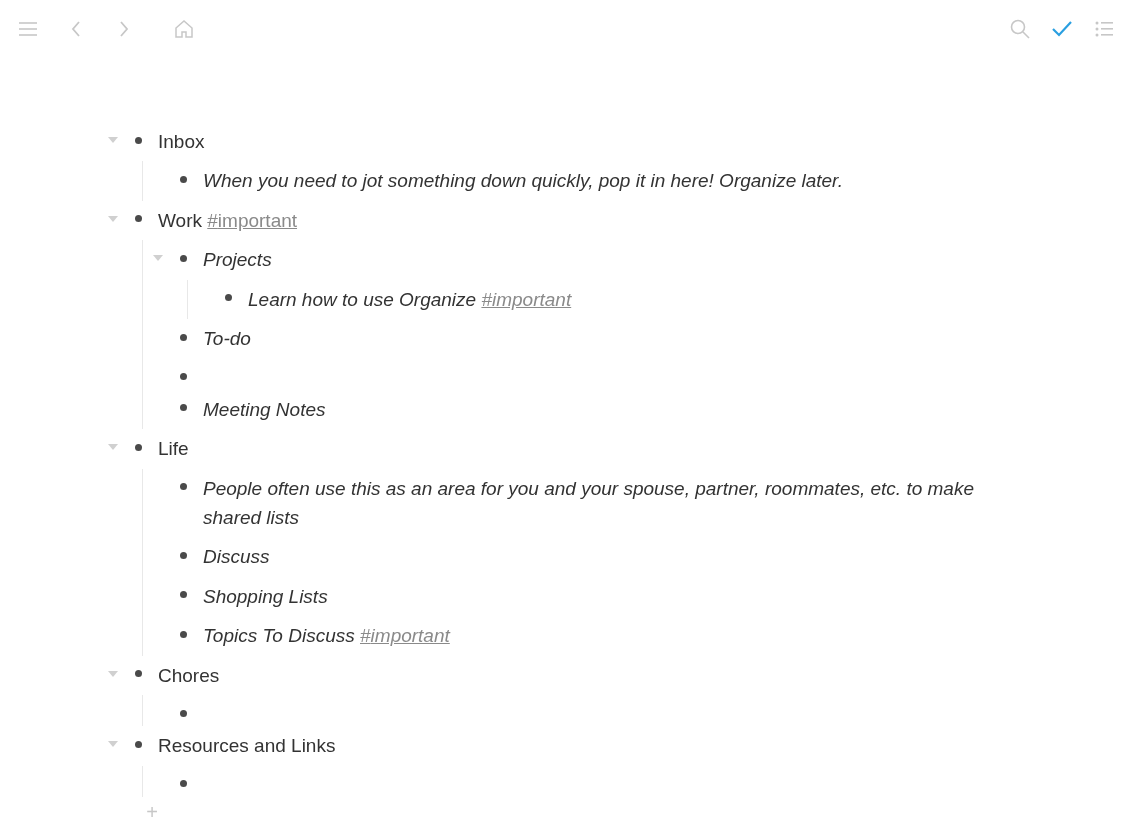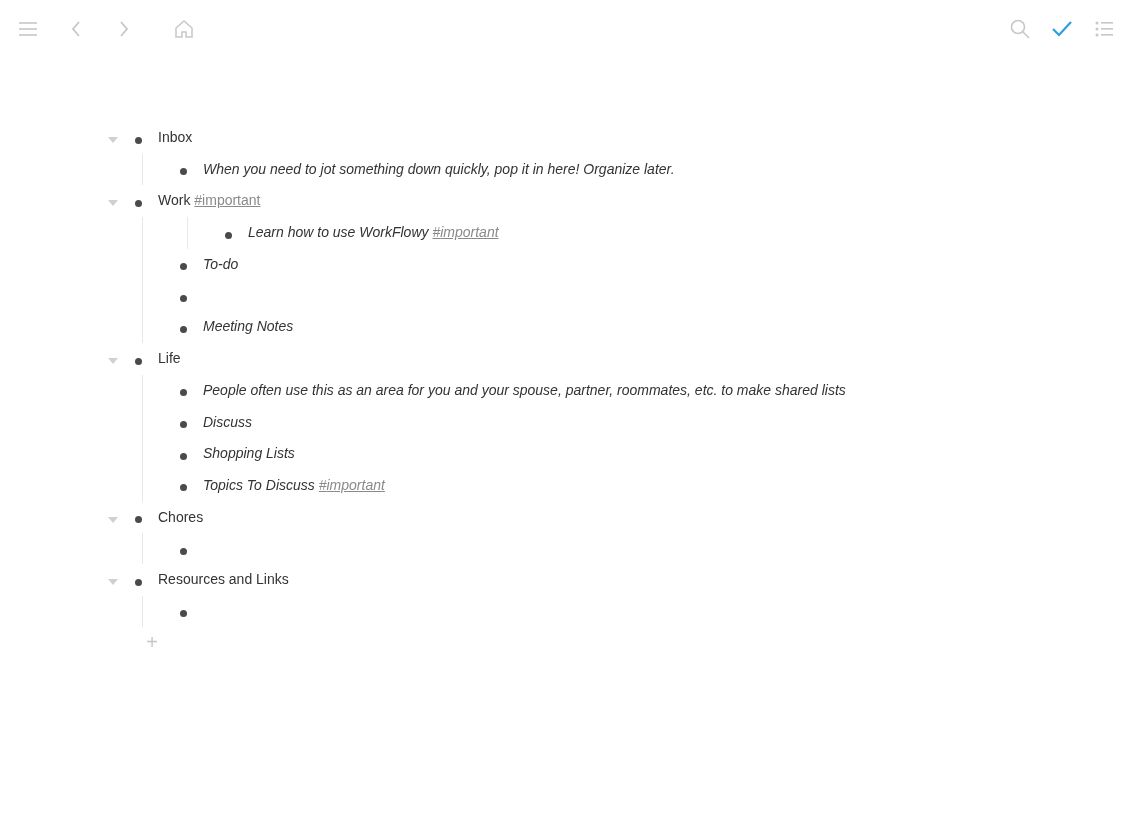--- a/index.html
+++ b/index.html
@@ -62,21 +62,21 @@
     flex-shrink: 0;
     cursor: pointer;
   }
   .bullet {
     width: 7px; height: 7px;
     background: #4a4a4a;
     border-radius: 50%;
   }
   .node-text {
     flex: 1;
-    font-size: 14px;
+    font-size: 19px;
     color: #333;
     padding: 2px 0;
     cursor: text;
   }
   .tag {
     color: #8a8a8a;
     text-decoration: underline;
     cursor: pointer;
   }
   .tag-hash { color: #8a8a8a; text-decoration: none; }
@@ -184,31 +184,40 @@
         </div>
       <div class="bullet-wrap">
           <div class="bullet"></div>
         </div>
       <div class="node-text">
         <span>Work </span><span class="tag"><span class="tag-hash">#</span><span>important</span></span>
       </div>
     </div>
     <div class="children">
       <div class="node">
+        <div class="node-row">
+          <div class="toggle">
+              <div class="tri"></div>
+            </div>
+          <div class="bullet-wrap">
+              <div class="bullet"></div>
+            </div>
+          <div class="node-text">Projects</div>
+        </div>
         <div class="children">
           <div class="node">
             <div class="node-row">
               <div class="toggle empty">
                   <div class="tri"></div>
                 </div>
               <div class="bullet-wrap">
                   <div class="bullet"></div>
                 </div>
               <div class="node-text">
-                <span>Learn how to use WorkFlowy </span><span class="tag"><span class="tag-hash">#</span><span>important</span></span>
+                <span>Learn how to use Organize </span><span class="tag"><span class="tag-hash">#</span><span>important</span></span>
               </div>
             </div>
           </div>
         </div>
       </div>
       <div class="node">
         <div class="node-row">
           <div class="toggle empty">
               <div class="tri"></div>
             </div>

